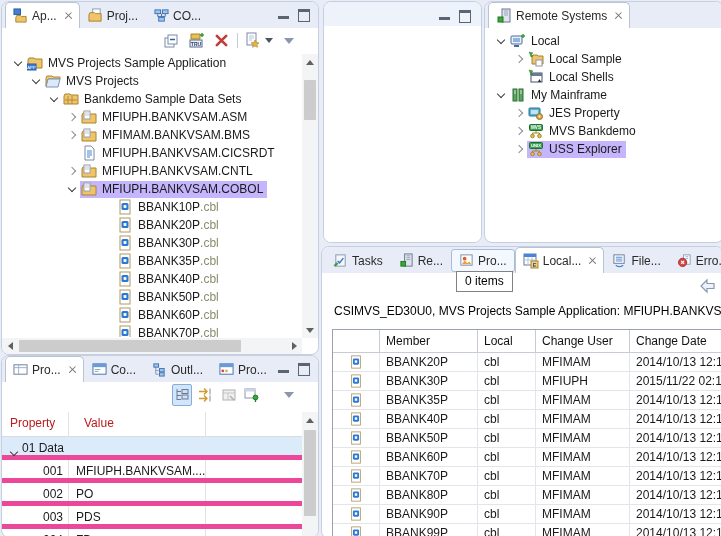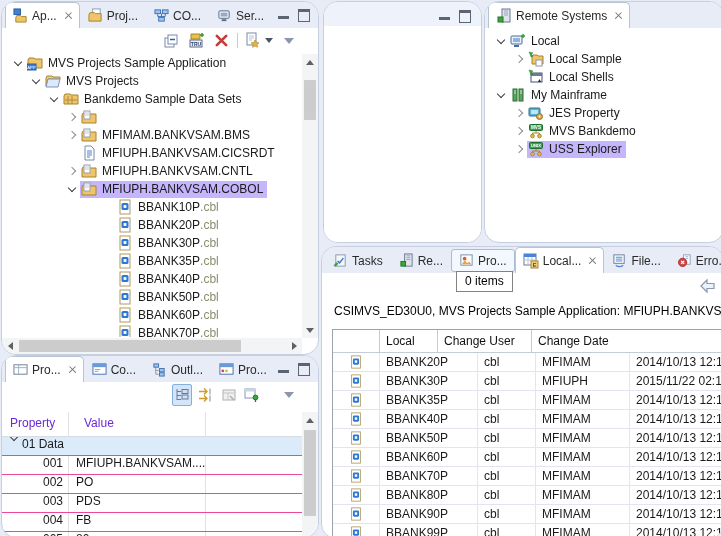--- a/index.html
+++ b/index.html
@@ -1,19 +1,19 @@
 <!DOCTYPE html>
 <html><head>
 <meta charset="utf-8">
 <style>
   html,body{margin:0;padding:0}
   body{width:721px;height:536px;overflow:hidden;position:relative;
        background:#e7ecf7;font-family:"Liberation Sans",sans-serif;
        font-size:12px;color:#1a1a1a;-webkit-font-smoothing:antialiased}
-  .panel{position:absolute;background:#fff;border:1px solid #c5cfdf;border-radius:15px;overflow:hidden}
+  .panel{position:absolute;background:#fff;border:1px solid #c5cfdf;border-radius:8px;overflow:hidden}
   
   .tabbar{position:absolute;left:0;right:0;top:0;height:26px;background:#e7ecf7;
           display:flex;align-items:flex-end;padding-left:3px;white-space:nowrap}
   .tab{display:flex;align-items:center;gap:4px;height:25px;padding:0 7px;color:#2a2a2a;
        border:1px solid transparent;border-bottom:none;border-radius:5px 5px 0 0}
   .tab.sel{background:#fff;border-color:#b9c3d2}
   .tab.hov{border:1px solid #a8bcd8;background:#f3f8fe;border-radius:3px;height:21px;margin-bottom:1px}
   .tlab{white-space:nowrap}
   .ti{flex:0 0 auto}
   .xi{position:relative;width:8px;height:9px;margin-left:3px;display:inline-block}
@@ -60,24 +60,24 @@
           border:1px solid #9aa2ae;background:#fff;overflow:hidden}
   .mhead{display:flex;height:22px;border-bottom:1px solid #c6ccd6}
   .mhead .mc{border-right:1px solid #c6ccd6;color:#111}
   .mrow{display:flex;height:18px;border-bottom:1px solid #e2e6ec}
   .mc{display:flex;align-items:center;padding:0 6px;white-space:nowrap;overflow:hidden;
       border-right:1px solid #e2e6ec}
   .c0{flex:0 0 46px;justify-content:center;padding:0}
   .c1{flex:0 0 85px}.c2{flex:0 0 45px}.c3{flex:0 0 81px}.c4{flex:1 0 140px;border-right:none}
   
   .phead{position:absolute;left:0;top:56px;right:16px;height:24px;border-bottom:1px solid #d7dbe2}
-  .phead span{position:absolute;top:4px;color:#6d28d9}
+  .phead span{position:absolute;top:4px;color:#b91c1c}
   .vline{position:absolute;top:56px;bottom:0;width:1px;background:#e2e2e2}
   .prows{position:absolute;left:0;top:81px;right:16px;bottom:0;overflow:hidden}
-  .prow{height:18px;display:flex;align-items:flex-start;border-bottom:1px solid #ec4899}
+  .prow{height:18px;display:flex;align-items:flex-end;border-bottom:5px solid #ec4899}
   .prow.grp{background:#dcebfa}
   .pnum{flex:0 0 61px;text-align:right;padding-right:5px;display:block}
   .pval{padding-left:8px}
   .tooltip{position:absolute;left:456px;top:271px;background:#ffffff;border:1px solid #828282;
            padding:2px 8px 3px;color:#000;z-index:9;white-space:nowrap}
   .backarrow{position:absolute;right:6px;top:31px}
 </style>
 </head>
 <body>
 
@@ -103,28 +103,20 @@
     </div>
     <div class="tab">
       <svg class="ti" width="15" height="15" viewBox="0 0 16 16">
           <path d="M4 6v3h8V6M8 6v4" stroke="#3f6fb0" fill="none"></path>
           <rect x="1" y="2" width="6" height="4" fill="#9ec7ee" stroke="#3f6fb0"></rect>
           <rect x="9" y="2" width="6" height="4" fill="#9ec7ee" stroke="#3f6fb0"></rect>
           <rect x="5" y="10" width="6" height="4" fill="#9ec7ee" stroke="#3f6fb0"></rect>
         </svg>
       <span class="tlab">CO...</span>
     </div>
-    <div class="tab">
-      <svg class="ti" width="15" height="15" viewBox="0 0 16 16">
-          <rect x="2" y="3" width="11" height="8" rx="1" fill="#e8ecf4" stroke="#5b6b87"></rect>
-          <rect x="4" y="5" width="7" height="4" fill="#9aa8c8"></rect>
-          <rect x="5" y="12" width="5" height="2" fill="#5b6b87"></rect>
-        </svg>
-      <span class="tlab">Ser...</span>
-    </div>
     <div class="winbtns">
       <span class="wmin"></span>
       <span class="wmax"></span>
     </div>
   </div>
 
   <div class="toolbar">
     <span class="tbtn">
       <svg width="16" height="16" viewBox="0 0 16 16">
           <rect x="2" y="5" width="9" height="9" fill="#fff" stroke="#7a8aa8"></rect>
@@ -200,20 +192,21 @@
     <div class="trow" style="padding-left:60px">
       <span class="cvbox">
           <span class="cvr"></span>
         </span>
       <span class="rwrap">
           <svg class="ic" viewBox="0 0 16 16">
             <path d="M1 6l1-2h5l1 1h7v9H1z" fill="#f0c46a" stroke="#a8842c"></path>
             <rect x="3" y="2" width="6" height="8" fill="#fff" stroke="#98a0ac"></rect>
             <path d="M4 4h4M4 6h4" stroke="#c0c6d0"></path>
           </svg>
+          <span>MFIUPH.BANKVSAM.ASM</span>
         </span>
     </div>
     <div class="trow" style="padding-left:60px">
       <span class="cvbox">
           <span class="cvr"></span>
         </span>
       <span class="rwrap">
           <svg class="ic" viewBox="0 0 16 16">
             <path d="M1 6l1-2h5l1 1h7v9H1z" fill="#f0c46a" stroke="#a8842c"></path>
             <rect x="3" y="2" width="6" height="8" fill="#fff" stroke="#98a0ac"></rect>
@@ -679,20 +672,21 @@
 
   <svg class="backarrow" width="18" height="16" viewBox="0 0 18 16">
       <path d="M8 2L2 8l6 6v-3.5h7v-5H8z" fill="#eef2fa" stroke="#8a97ad" stroke-width="1.2"></path>
     </svg>
 
   <div class="hdrline">CSIMVS_ED30U0, MVS Projects Sample Application: MFIUPH.BANKVSAM.C</div>
 
   <div class="mtable">
     <div class="mhead">
       <div class="mc c0"></div>
+      <div class="mc c1">Member</div>
       <div class="mc c2">Local</div>
       <div class="mc c3">Change User</div>
       <div class="mc c4">Change Date</div>
     </div>
     <div class="mrow">
       <div class="mc c0">
           <svg width="14" height="14" viewBox="0 0 16 16">
             <rect x="3" y="1" width="10" height="14" fill="#fff" stroke="#b09a62"></rect>
             <rect x="4.5" y="4" width="7" height="7" rx="1.5" fill="#2b79d7"></rect>
             <rect x="6.6" y="6.1" width="2.8" height="2.8" fill="#fff"></rect>

